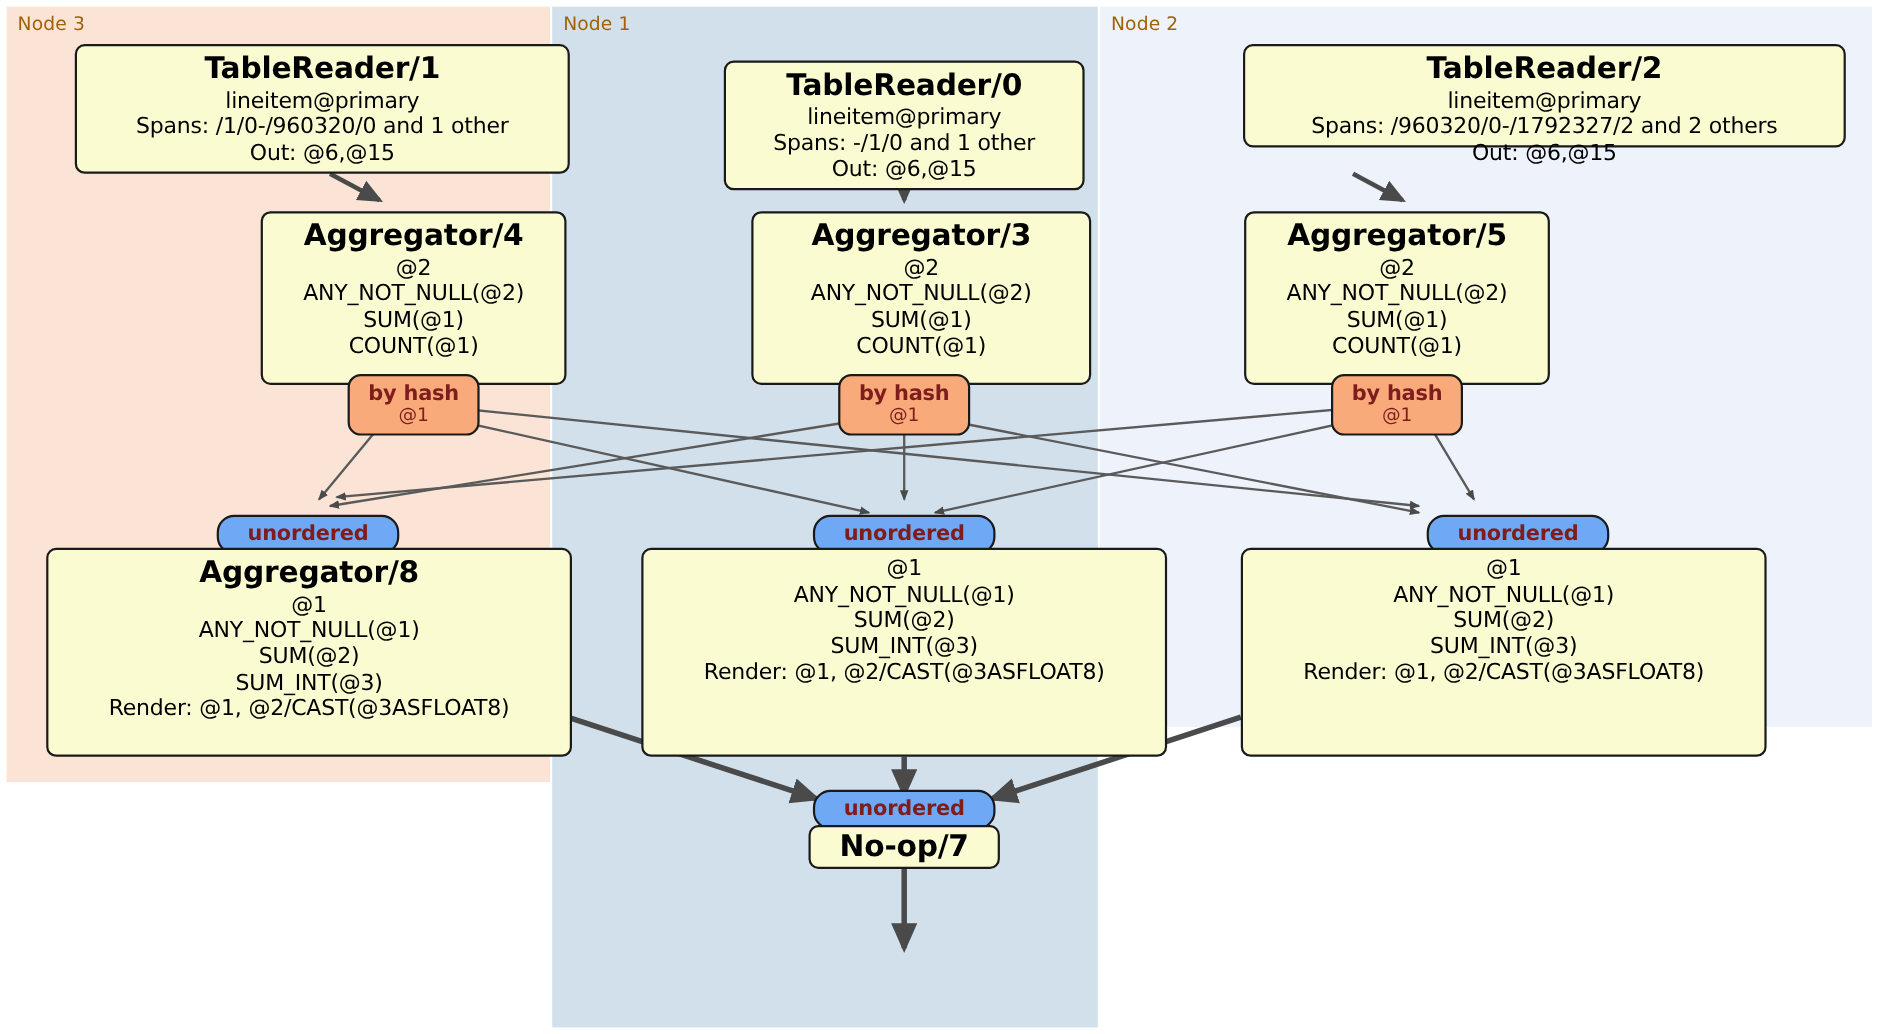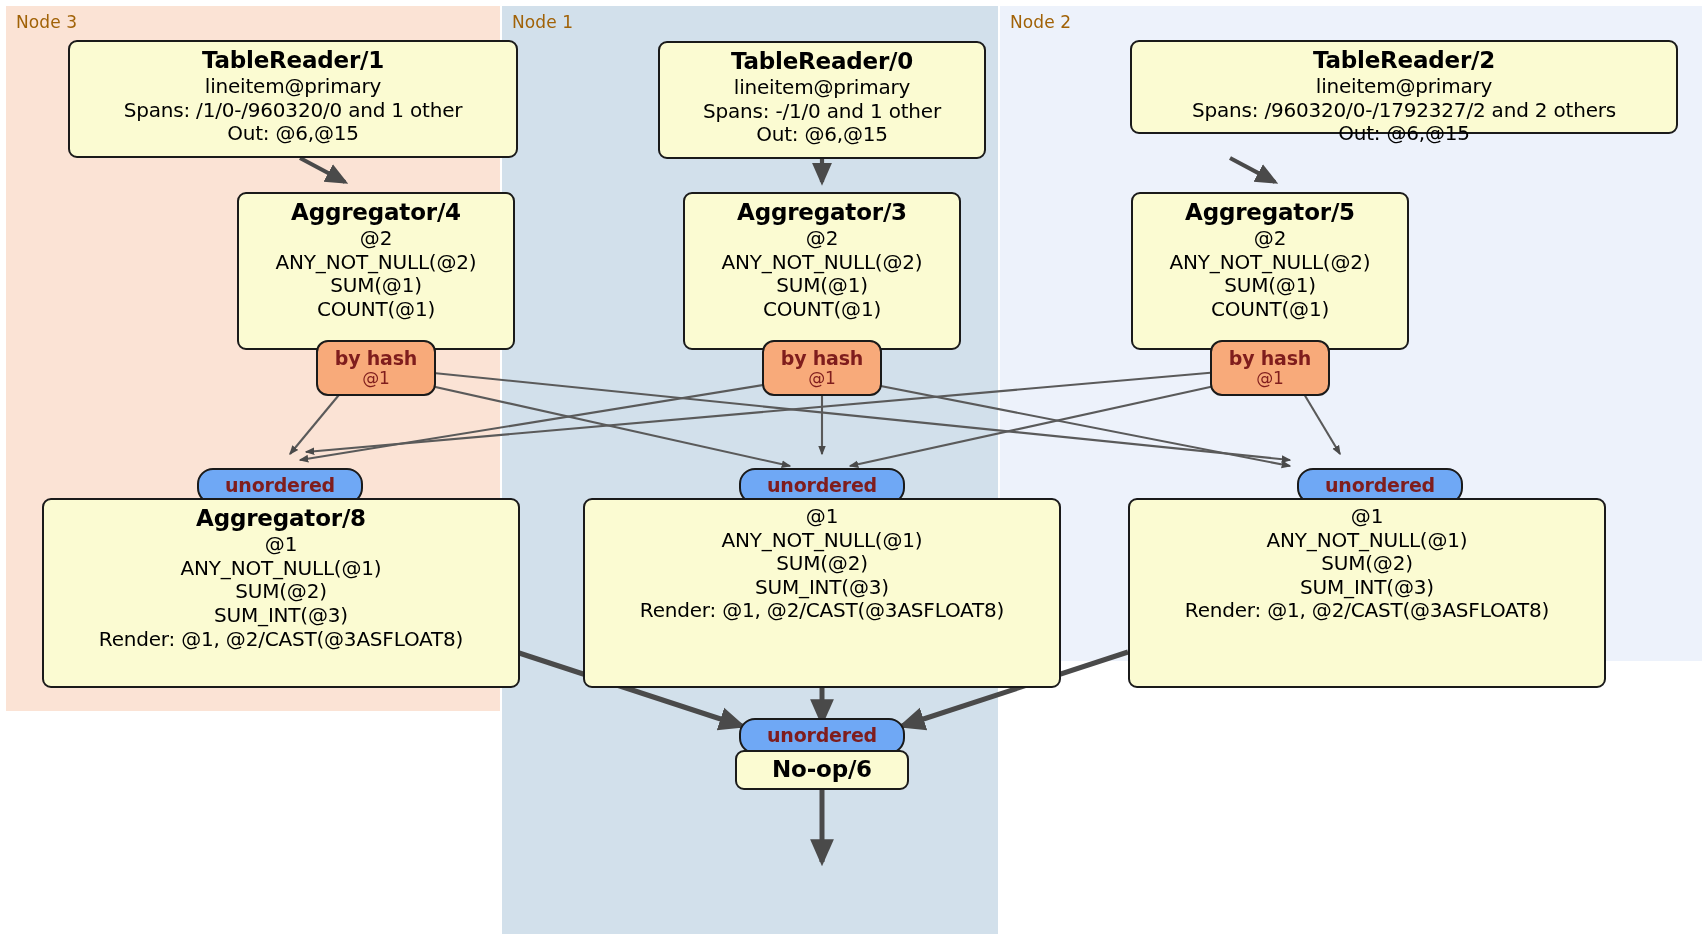--- a/index.html
+++ b/index.html
@@ -49,21 +49,21 @@
     background: #fbfbd2;
     border: 2.2px solid #1a1a1a;
     border-radius: 9px;
     text-align: center;
     color: #000;
     padding-top: 5px;
     line-height: 1.18;
   }
   .proc .title {
     font-weight: bold;
-    font-size: 23px;
+    font-size: 27px;
     letter-spacing: -.2px;
     display: block;
     margin-bottom: 1px;
   }
   .proc .line {
     display: block;
     font-size: 20px;
     letter-spacing: -.2px;
     white-space: nowrap;
   }
@@ -166,21 +166,21 @@
     </g>
   </svg>
 
   <div class="proc" style="left:68px; top:40px; width:450px; height:118px;">
     <span class="title">TableReader/1</span>
     <span class="line">lineitem@primary</span>
     <span class="line">Spans: /1/0-/960320/0 and 1 other</span>
     <span class="line">Out: @6,@15</span>
   </div>
 
-  <div class="proc" style="left:658px; top:41px; width:328px; height:118px;">
+  <div class="proc" style="left:658px; top:55px; width:328px; height:118px;">
     <span class="title">TableReader/0</span>
     <span class="line">lineitem@primary</span>
     <span class="line">Spans: -/1/0 and 1 other</span>
     <span class="line">Out: @6,@15</span>
   </div>
 
   <div class="proc" style="left:1130px; top:40px; width:548px; height:94px;">
     <span class="title">TableReader/2</span>
     <span class="line">lineitem@primary</span>
     <span class="line">Spans: /960320/0-/1792327/2 and 2 others</span>
@@ -188,21 +188,21 @@
   </div>
 
   <div class="proc" style="left:237px; top:192px; width:278px; height:158px;">
     <span class="title">Aggregator/4</span>
     <span class="line">@2</span>
     <span class="line">ANY_NOT_NULL(@2)</span>
     <span class="line">SUM(@1)</span>
     <span class="line">COUNT(@1)</span>
   </div>
 
-  <div class="proc" style="left:683px; top:192px; width:278px; height:158px;">
+  <div class="proc" style="left:683px; top:192px; width:309px; height:158px;">
     <span class="title">Aggregator/3</span>
     <span class="line">@2</span>
     <span class="line">ANY_NOT_NULL(@2)</span>
     <span class="line">SUM(@1)</span>
     <span class="line">COUNT(@1)</span>
   </div>
 
   <div class="proc" style="left:1131px; top:192px; width:278px; height:158px;">
     <span class="title">Aggregator/5</span>
     <span class="line">@2</span>
@@ -261,17 +261,17 @@
     <span class="line">SUM(@2)</span>
     <span class="line">SUM_INT(@3)</span>
     <span class="line">Render: @1, @2/CAST(@3ASFLOAT8)</span>
   </div>
 
   <div class="badge sync" style="left:739px; top:718px; width:166px; height:36px;">
     <span class="b-title">unordered</span>
   </div>
 
   <div class="proc compact" style="left:735px; top:750px; width:174px; height:40px;">
-    <span class="title">No-op/6</span>
+    <span class="title">No-op/7</span>
   </div>
 
 
 </div>
 
 </body></html>

